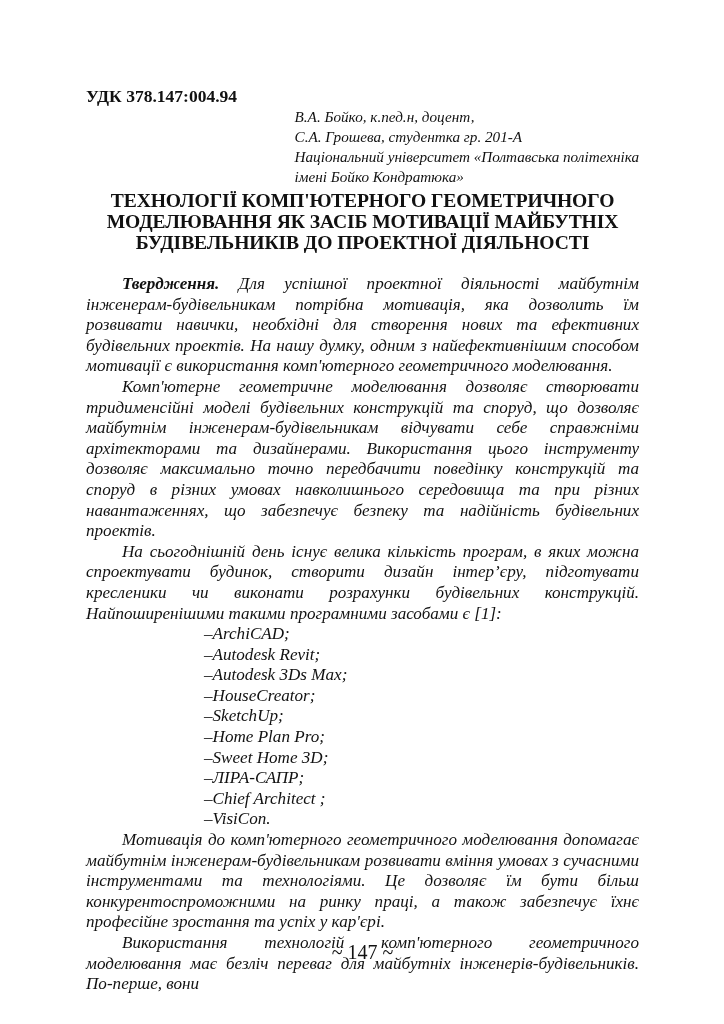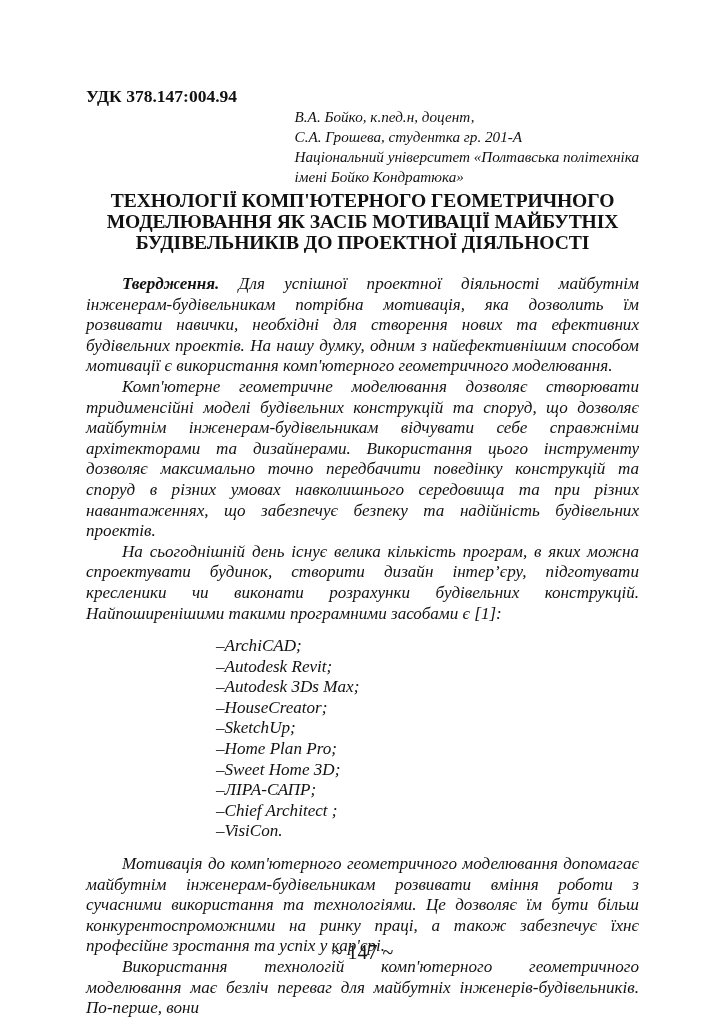--- a/index.html
+++ b/index.html
@@ -64,21 +64,21 @@
     }
     .body-text p {
       margin: 0;
       text-indent: 36px;
     }
     .lead {
       font-weight: bold;
     }
     .sw-list {
       list-style: none;
-      margin: 12px;
+      margin: 0;
       padding: 0 0 0 118px;
     }
     .sw-list li {
       margin: 0;
       line-height: 20.6px;
       white-space: nowrap;
     }
     .page-number {
       position: absolute;
       left: 0;
@@ -118,19 +118,19 @@
       <li>–Autodesk Revit;</li>
       <li>–Autodesk 3Ds Max;</li>
       <li>–HouseCreator;</li>
       <li>–SketchUp;</li>
       <li>–Home Plan Pro;</li>
       <li>–Sweet Home 3D;</li>
       <li>–ЛІРА-САПР;</li>
       <li>–Chief Architect ;</li>
       <li>–VisiCon.</li>
     </ul>
-    <p>Мотивація до комп'ютерного геометричного моделювання допомагає майбутнім інженерам-будівельникам розвивати вміння роботи з сучасними використання та технологіями. Це дозволяє їм бути більш конкурентоспроможними на ринку праці, а також забезпечує їхнє професійне зростання та успіх у кар'єрі.</p>
+    <p>Мотивація до комп'ютерного геометричного моделювання допомагає майбутнім інженерам-будівельникам розвивати вміння умовах з сучасними інструментами та технологіями. Це дозволяє їм бути більш конкурентоспроможними на ринку праці, а також забезпечує їхнє професійне зростання та успіх у кар'єрі.</p>
     <p>Використання технологій комп'ютерного геометричного моделювання має безліч переваг для майбутніх інженерів-будівельників. По-перше, вони</p>
   </div>
 
   <div class="page-number">~ 147 ~</div>
 
 </div>
 
 </body></html>

